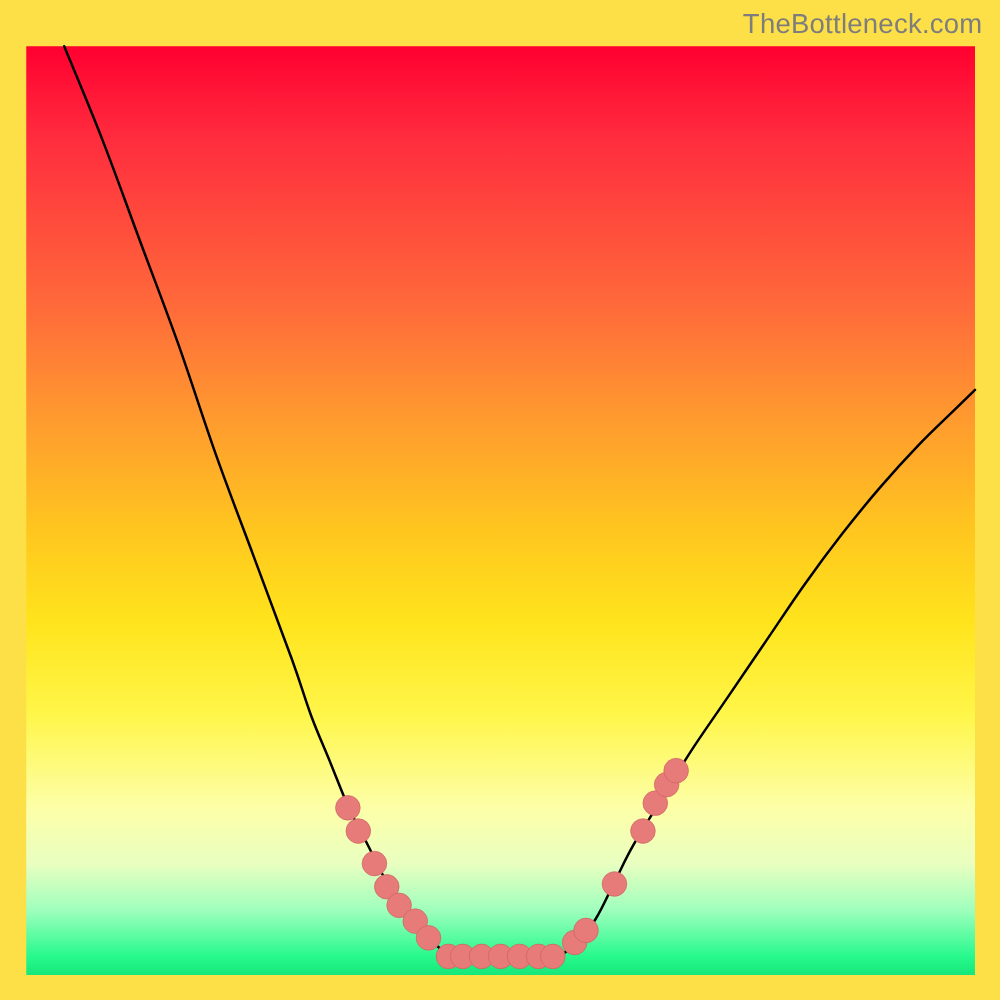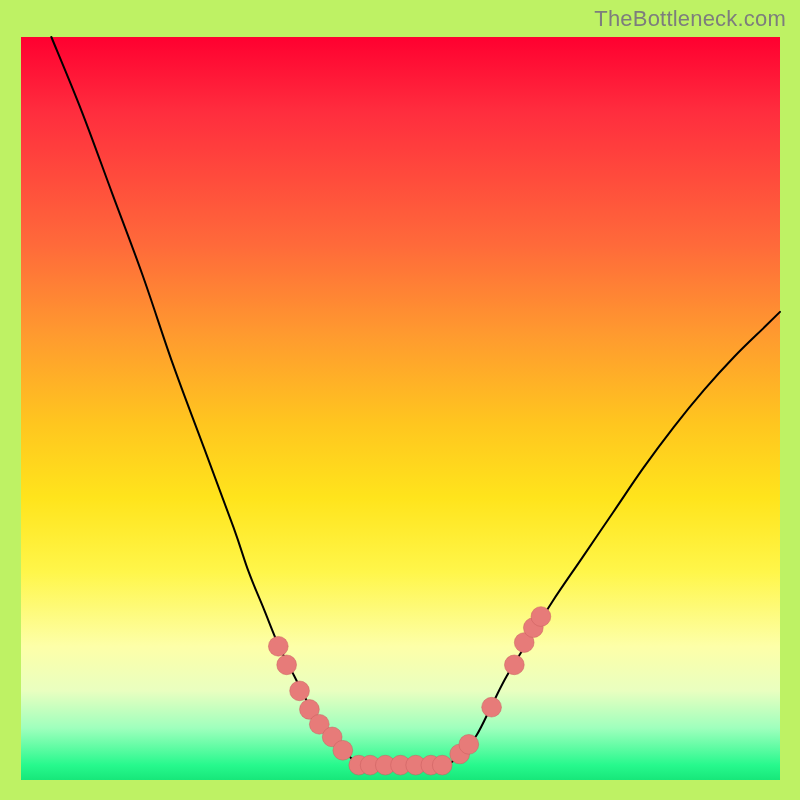--- a/index.html
+++ b/index.html
@@ -8,21 +8,21 @@
     width: 800px;
     height: 800px;
     background: #000;
     overflow: hidden;
     font-family: Arial, Helvetica, sans-serif;
   }
   .stage {
     position: relative;
     width: 800px;
     height: 800px;
-    background: #bef264;
+    background: #fde047;
   }
   
   .plot-area {
     position: absolute;
     left: 21px;
     top: 37px;
     width: 759px;   
     height: 743px;  
     
     background: linear-gradient(

